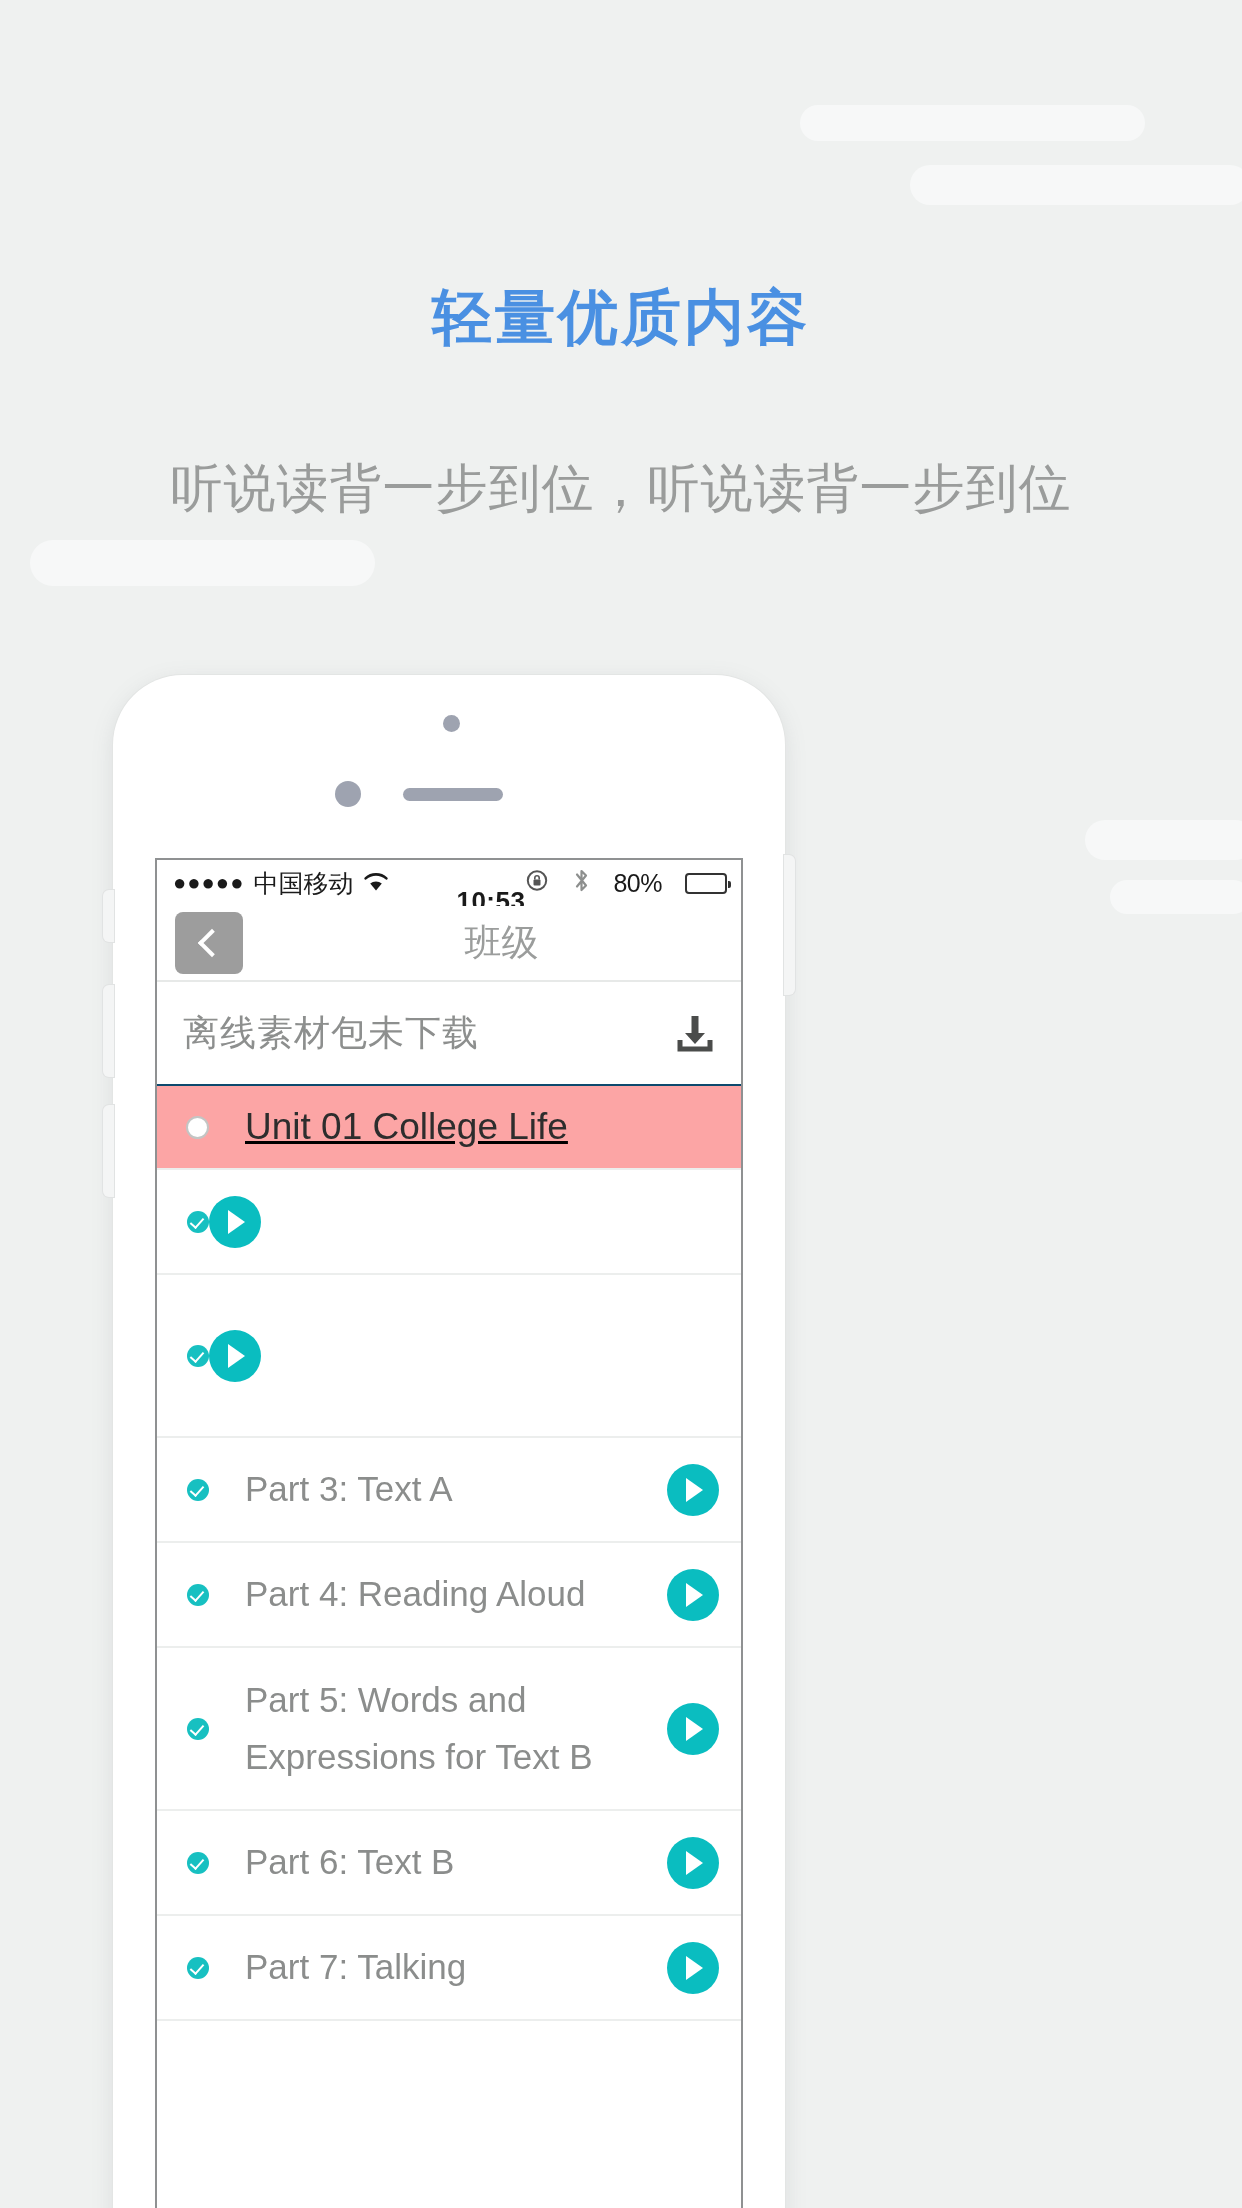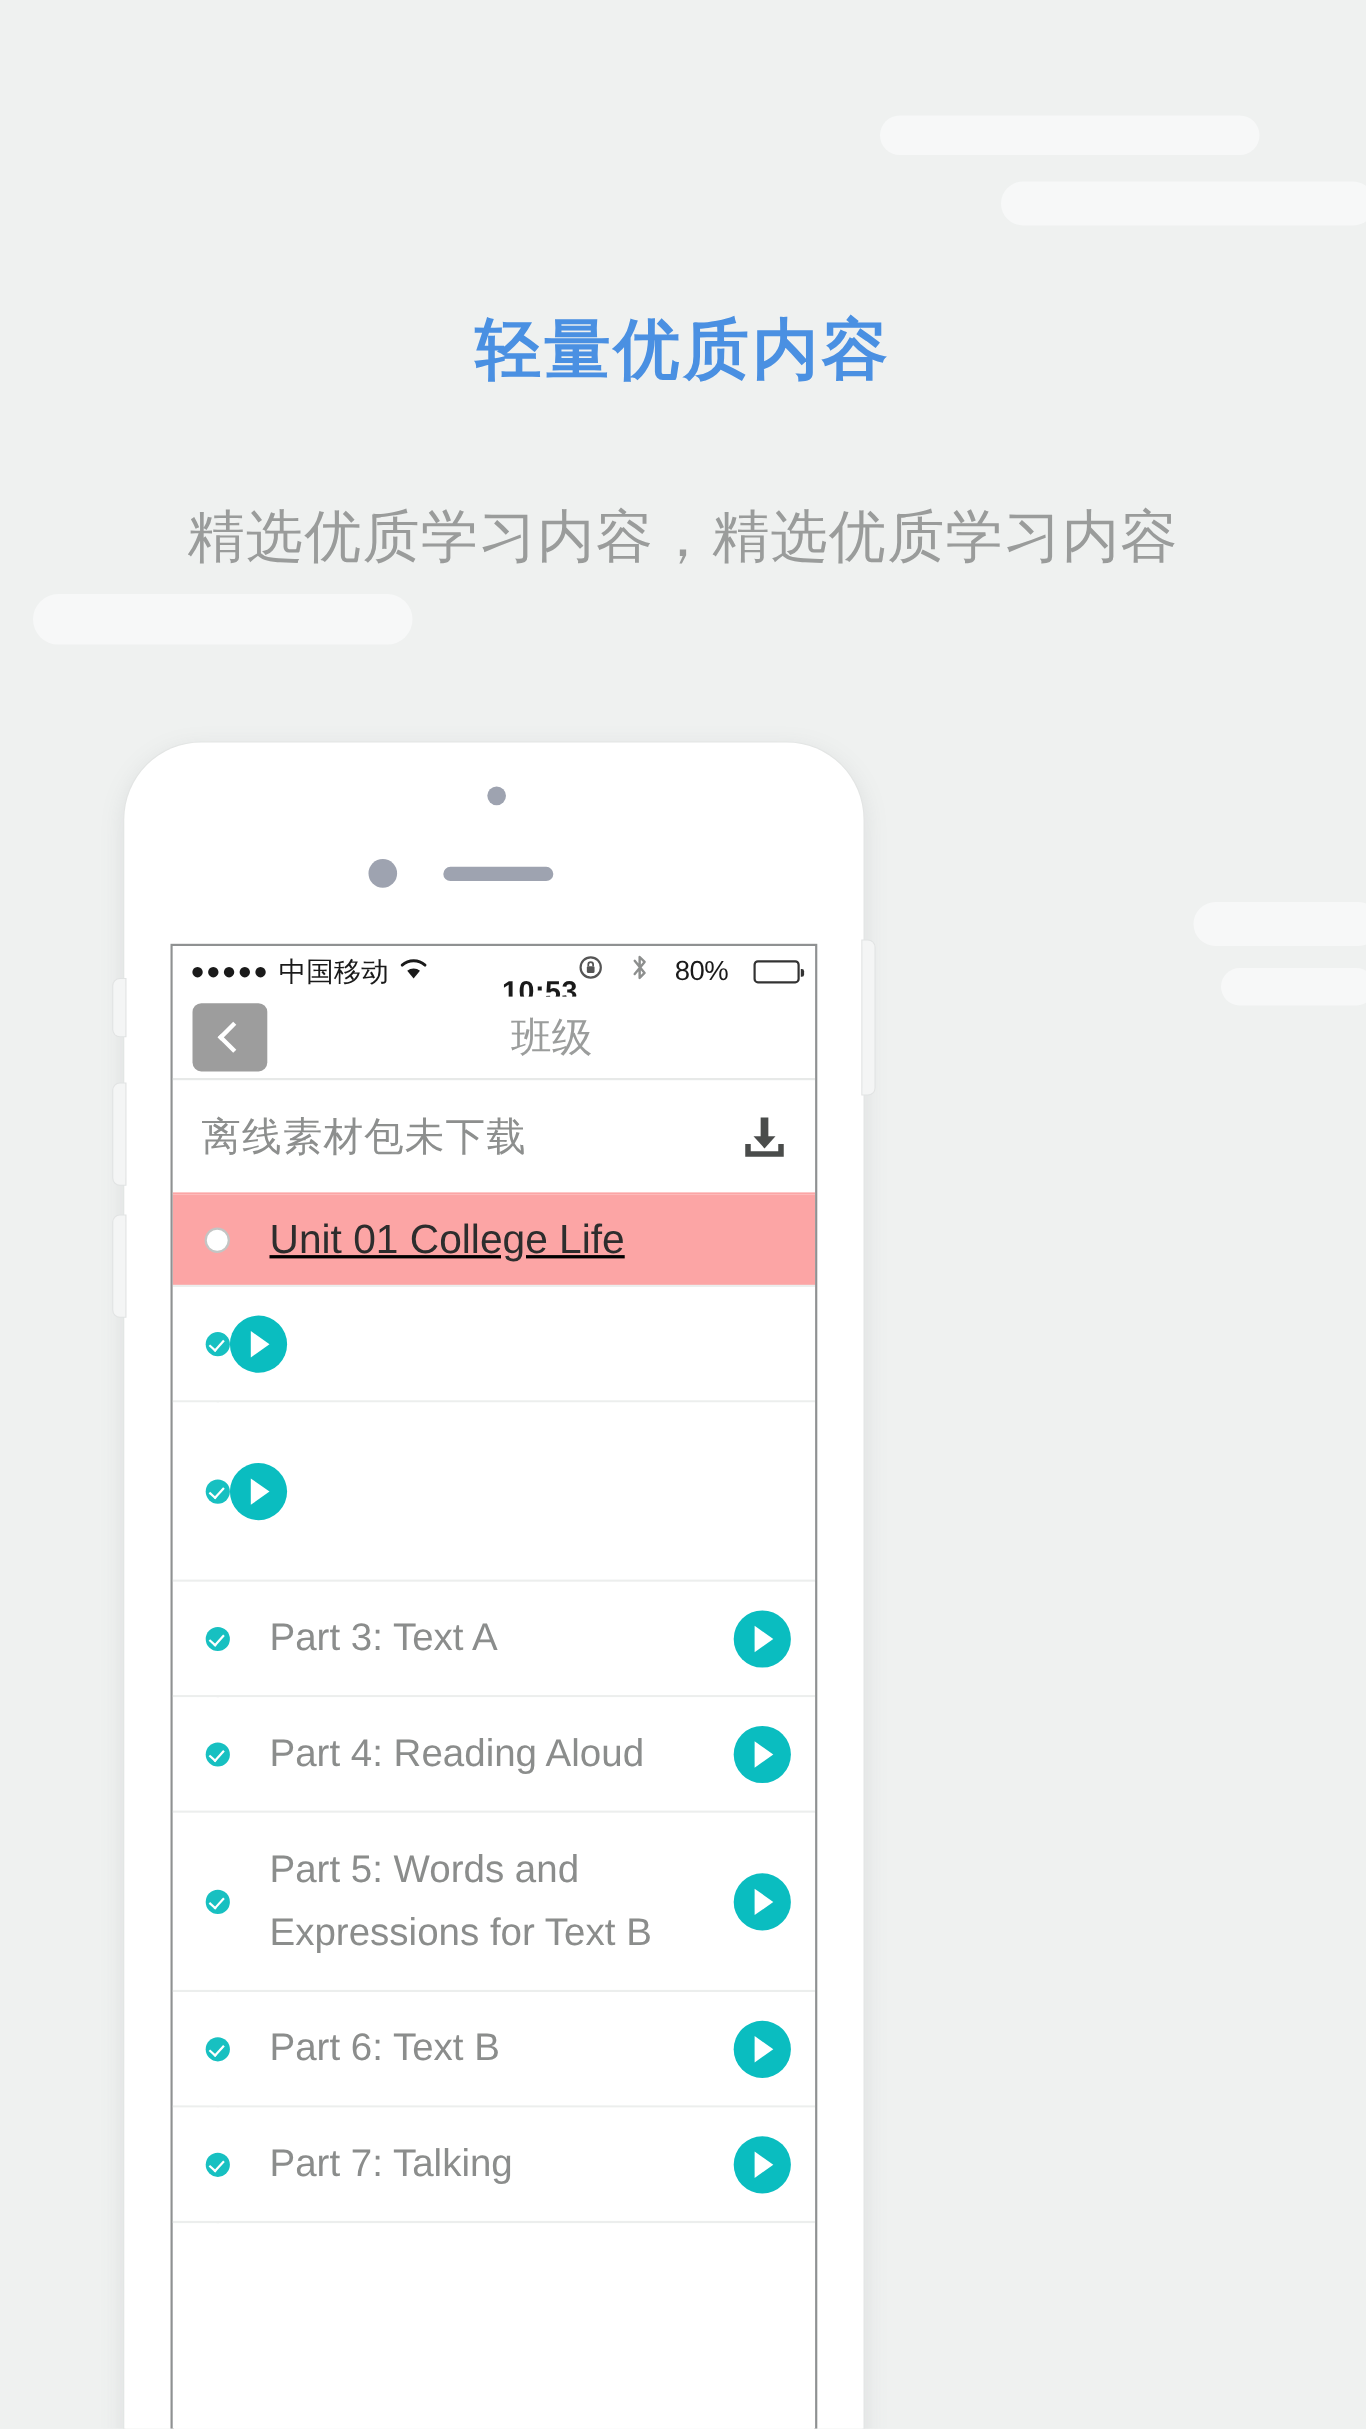--- a/index.html
+++ b/index.html
@@ -198,21 +198,21 @@
     background: #18c3c3;
   }
 
   
   .offline-row {
     display: flex;
     align-items: center;
     justify-content: space-between;
     height: 104px;
     padding: 0 24px 0 26px;
-    border-bottom: 2px solid #fca5a5;
+    border-bottom: 2px solid #0c4a6e;
     background: #fff;
   }
   .offline-text { font-size: 36px; color: #8d8f8e; letter-spacing: 1px; }
   .dl-icon { width: 44px; height: 44px; display: block; }
 
   
   .unit-row {
     position: relative;
     display: flex;
     align-items: center;
@@ -307,21 +307,21 @@
 
 <div id="page">
 
   <div class="blob blob-a"></div>
   <div class="blob blob-b"></div>
   <div class="blob blob-c"></div>
   <div class="blob blob-d"></div>
   <div class="blob blob-e"></div>
 
   <div class="headline">轻量优质内容</div>
-  <div class="subhead">精选优质学习内容，精选优质学习内容</div>
+  <div class="subhead">听说读背一步到位，听说读背一步到位</div>
 
   <div class="phone">
     <div class="phone-btn btn-silent"></div>
     <div class="phone-btn btn-volup"></div>
     <div class="phone-btn btn-voldn"></div>
     <div class="phone-btn btn-power"></div>
 
     <div class="sensor"></div>
     <div class="camera"></div>
     <div class="earpiece"></div>

